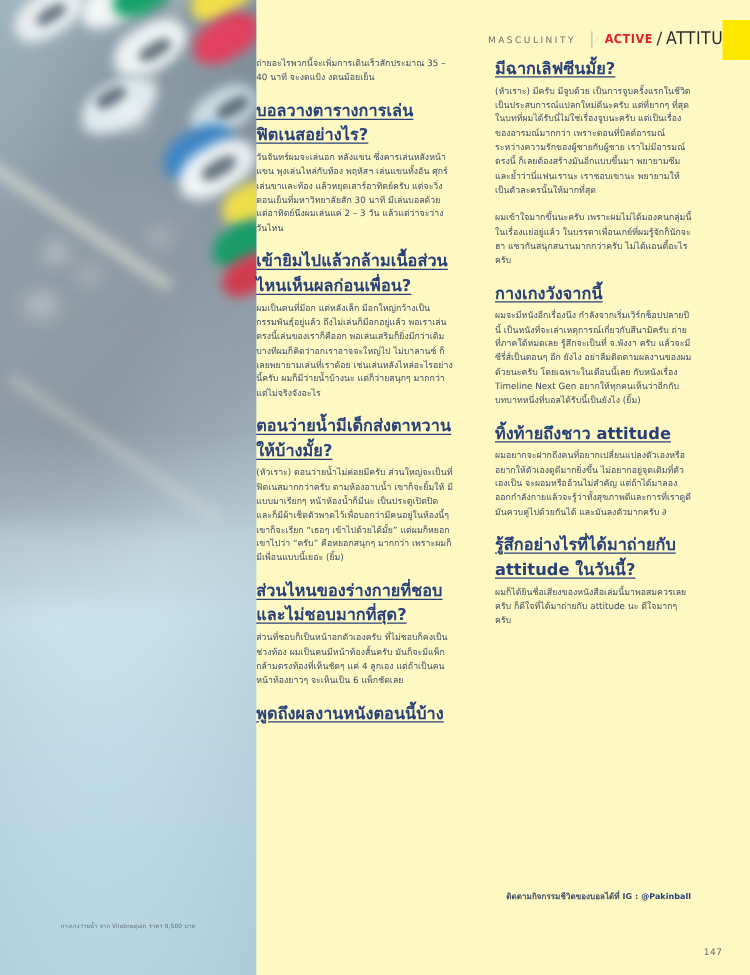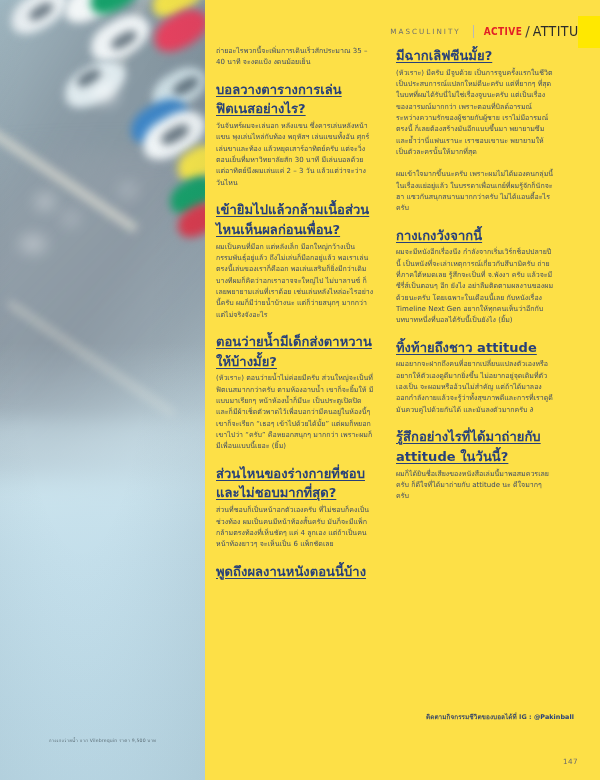--- a/index.html
+++ b/index.html
@@ -12,21 +12,21 @@
     background: #ffffff;
     font-family: "DejaVu Sans", "Liberation Sans", sans-serif;
     overflow: hidden;
     position: relative;
   }
 
   
   #page {
     position: absolute;
     inset: 0;
-    background: #fde047;
+    background: #fef9c3;
   }
 
   
   #photo-panel {
     position: absolute;
     left: 0;
     top: 0;
     width: 205px;
     height: 780px;
     overflow: hidden;
@@ -181,21 +181,21 @@
     background: #ffe800;
   }
 
   
   .column {
     position: absolute;
     top: 46px;
     width: 158px;
     color: #2a3a5c;
   }
-  #col-left  { left: 216px; }
+  #col-left  { left: 205px; }
   #col-right { left: 396px; }
 
   .qa-block { margin-bottom: 11px; }
 
   .q-heading {
     font-size: 13px;
     line-height: 1.52;
     font-weight: 700;
     color: #27407a;
     text-decoration: underline;
@@ -211,21 +211,21 @@
     letter-spacing: 0.02px;
     text-align: left;
   }
   .a-text.lead {
     margin-bottom: 11px;
   }
 
   
   #contact-line {
     position: absolute;
-    left: 398px;
+    left: 377px;
     top: 712px;
     width: 170px;
     font-size: 6.4px;
     font-weight: 700;
     color: #3c4a66;
     letter-spacing: 0.05px;
     padding-left: 28px;
   }
   #contact-line .handle { color: #27407a; }
 

